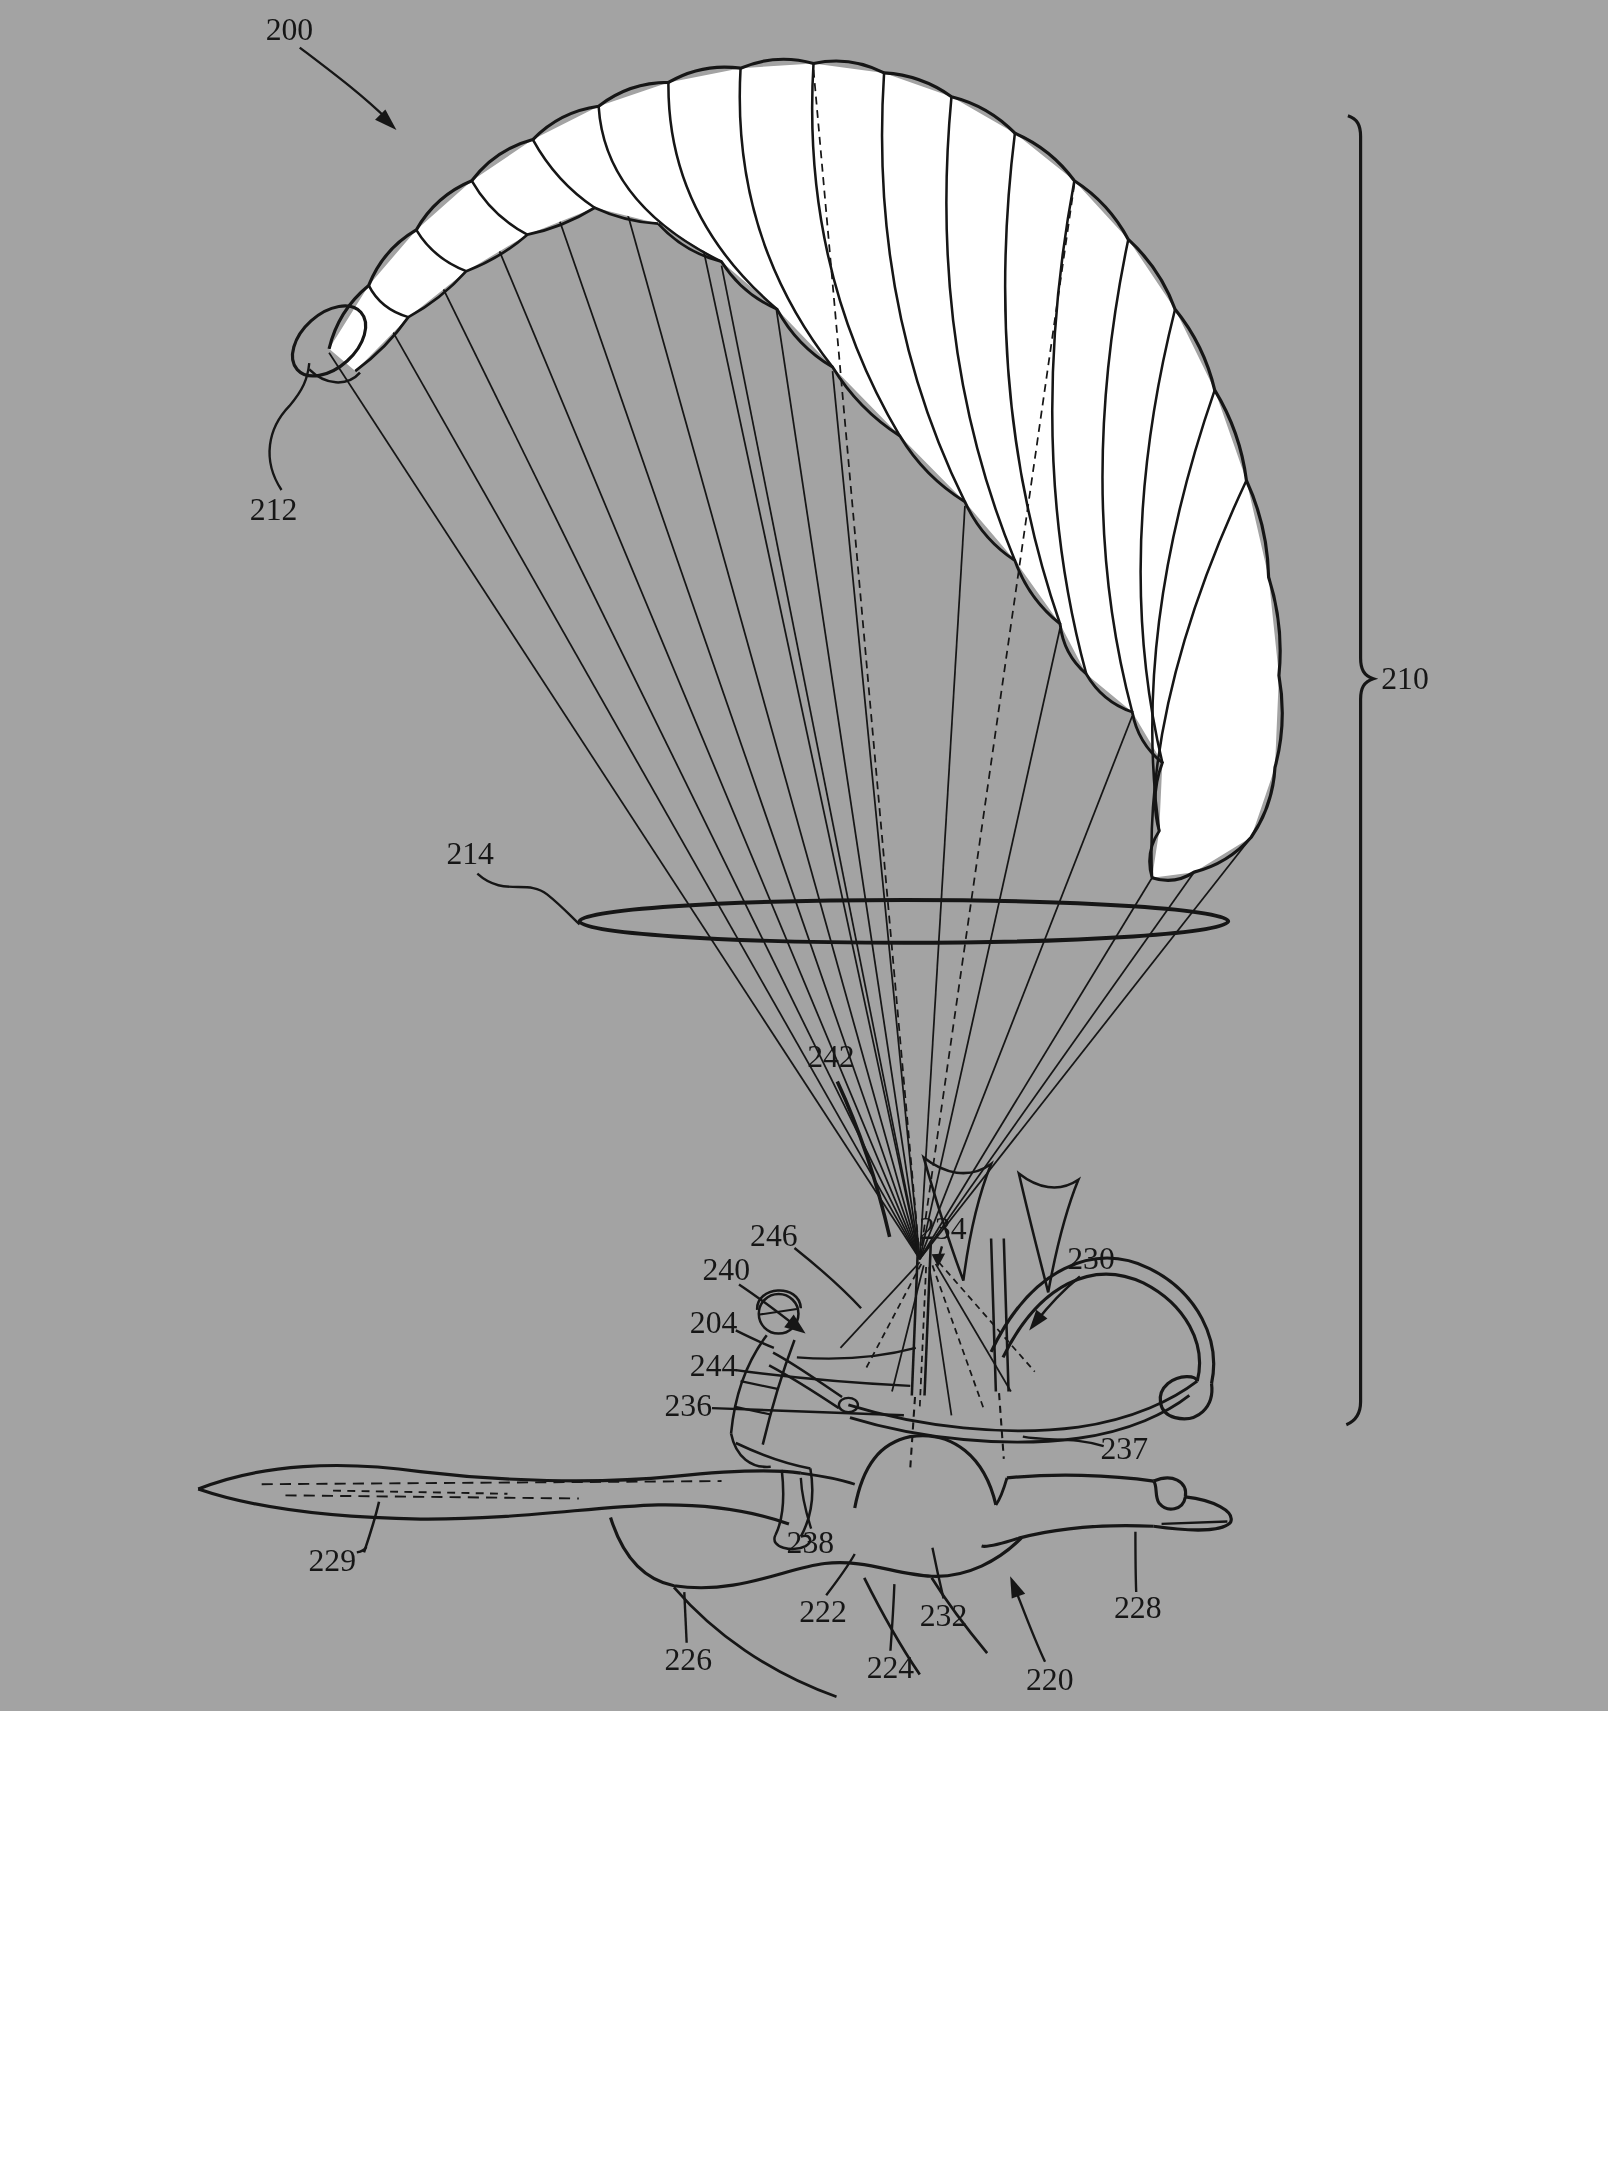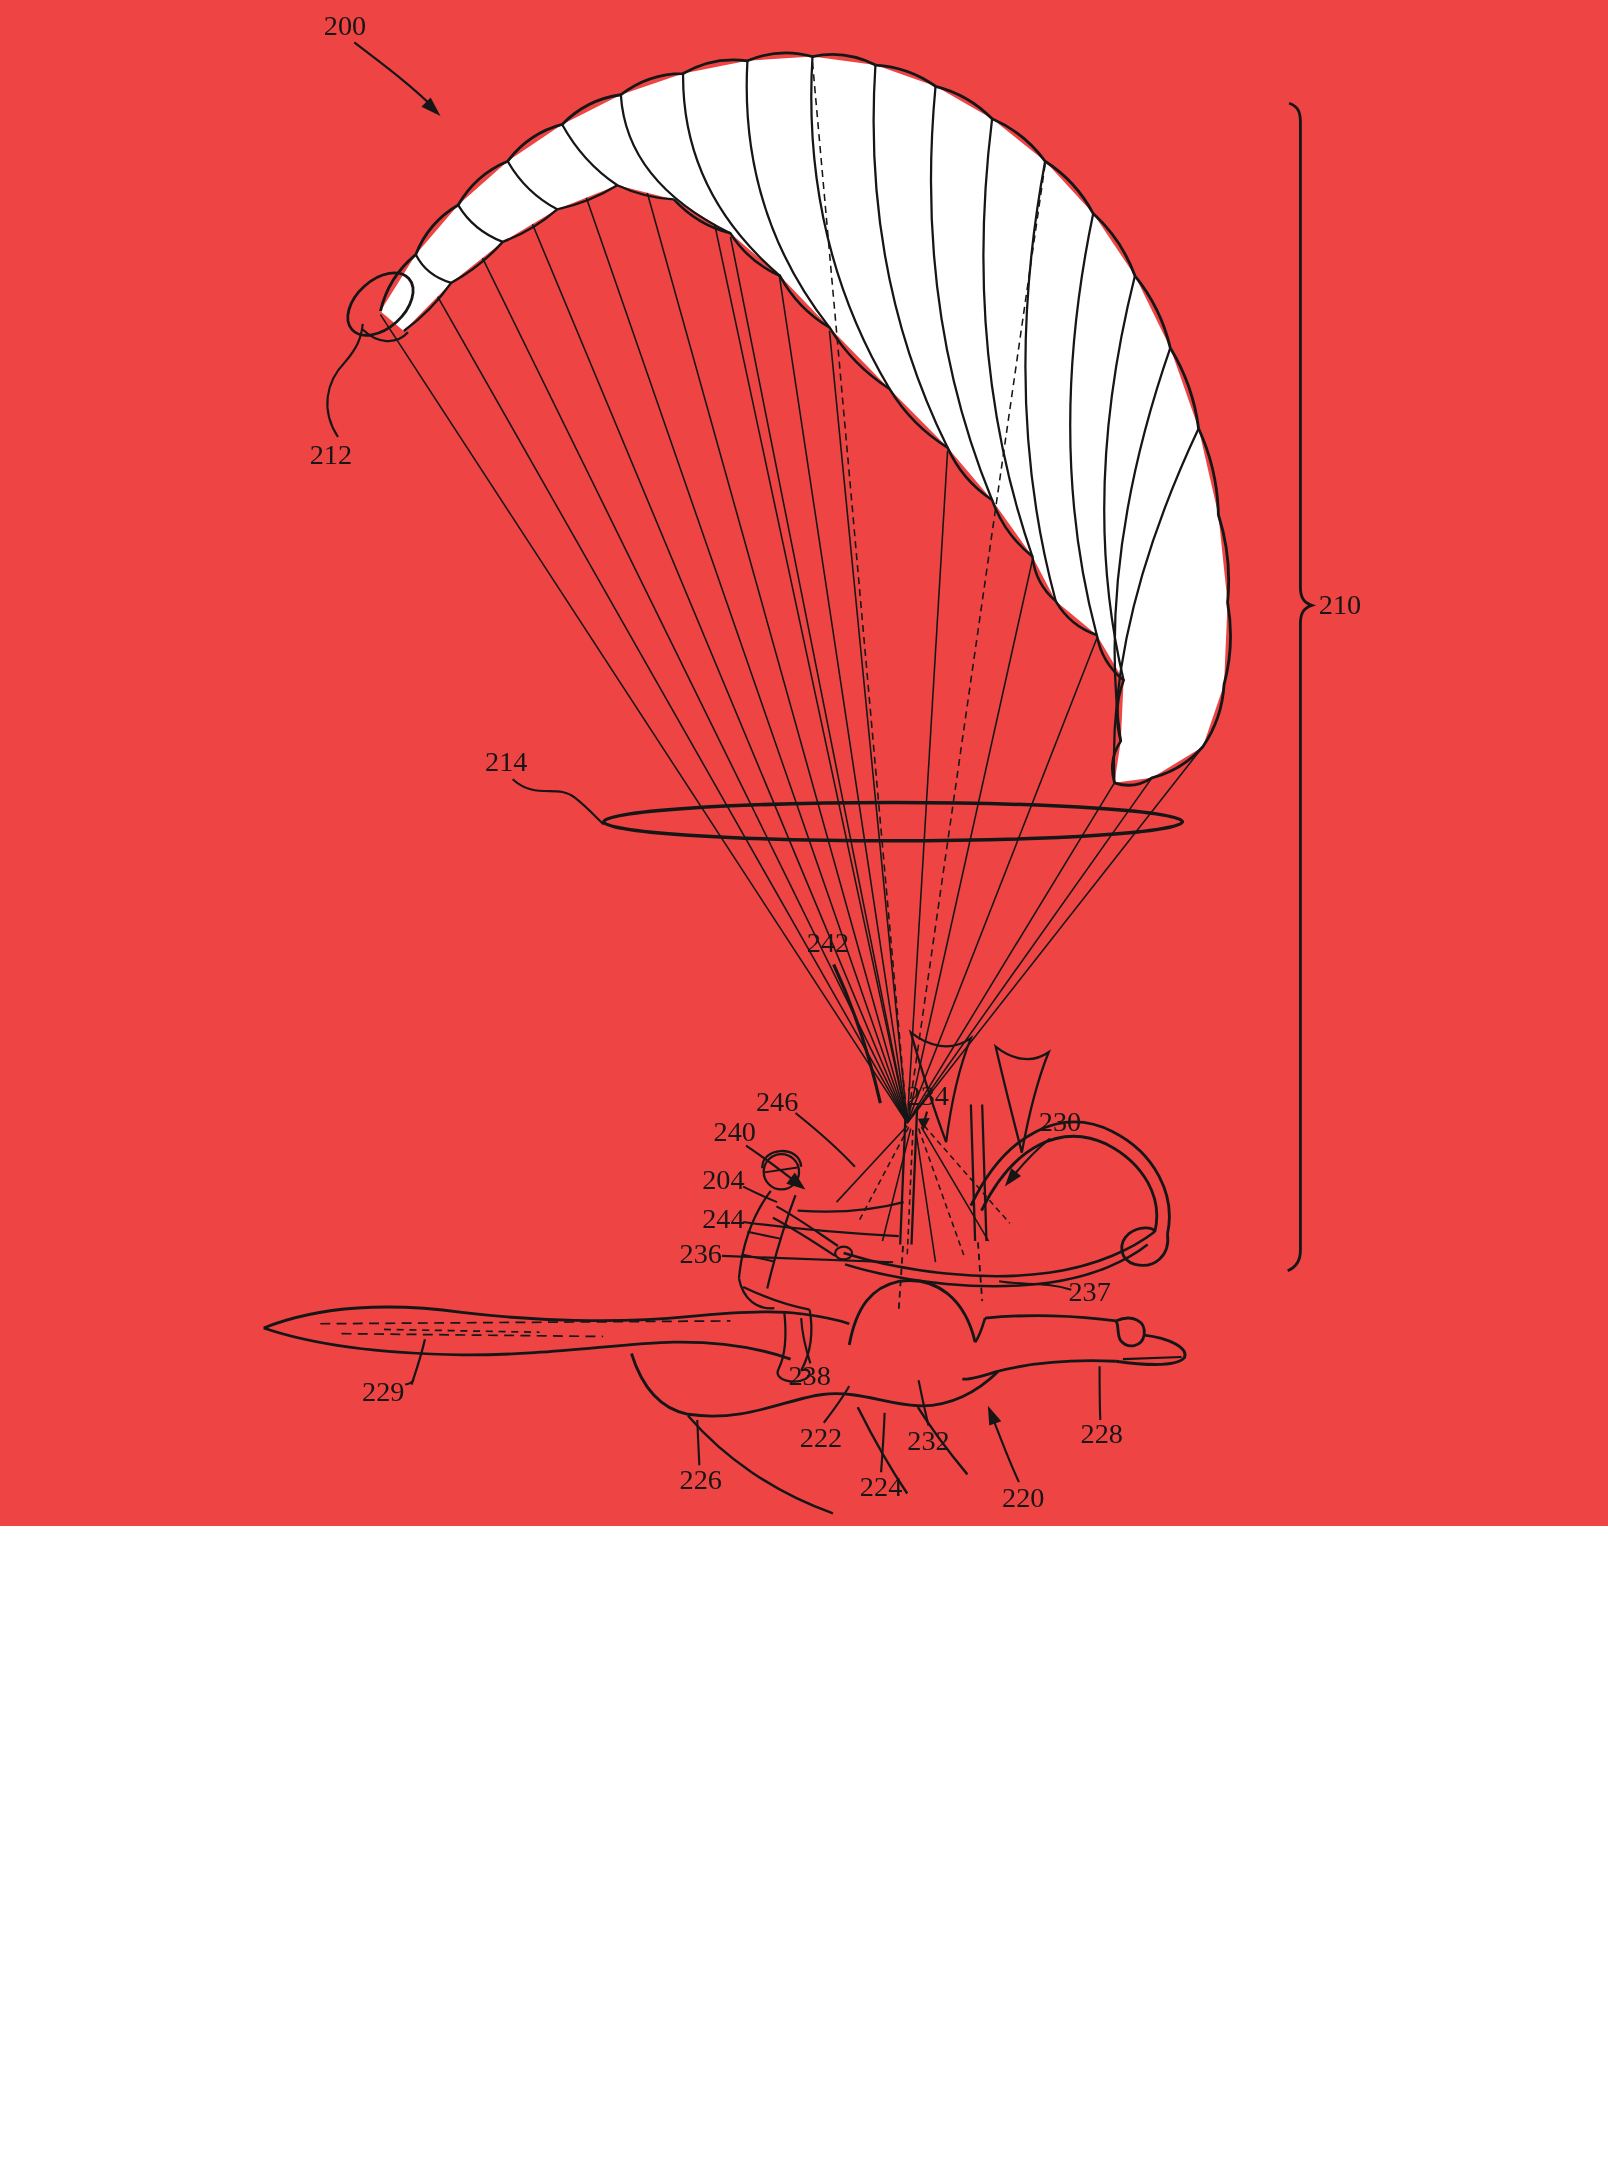--- a/index.html
+++ b/index.html
@@ -1,19 +1,19 @@
 <!DOCTYPE html>
 <html><head>
 <meta charset="utf-8">
 <style>
   html,body{margin:0;padding:0;background:#ffffff;}
   .stage{
     position:relative;
-    width:1608px;height:1526px;
-    background:#ef4444;
+    width:1608px;height:1711px;
+    background:#a3a3a3;
     overflow:hidden;
     font-family:"Liberation Serif", serif;
   }
   .stage svg{display:block;width:100%;height:100%;}
   text.ref{
     font-family:"Liberation Serif", serif;
     font-size:40px;
     fill:#161616;
     text-anchor:middle;
   }

